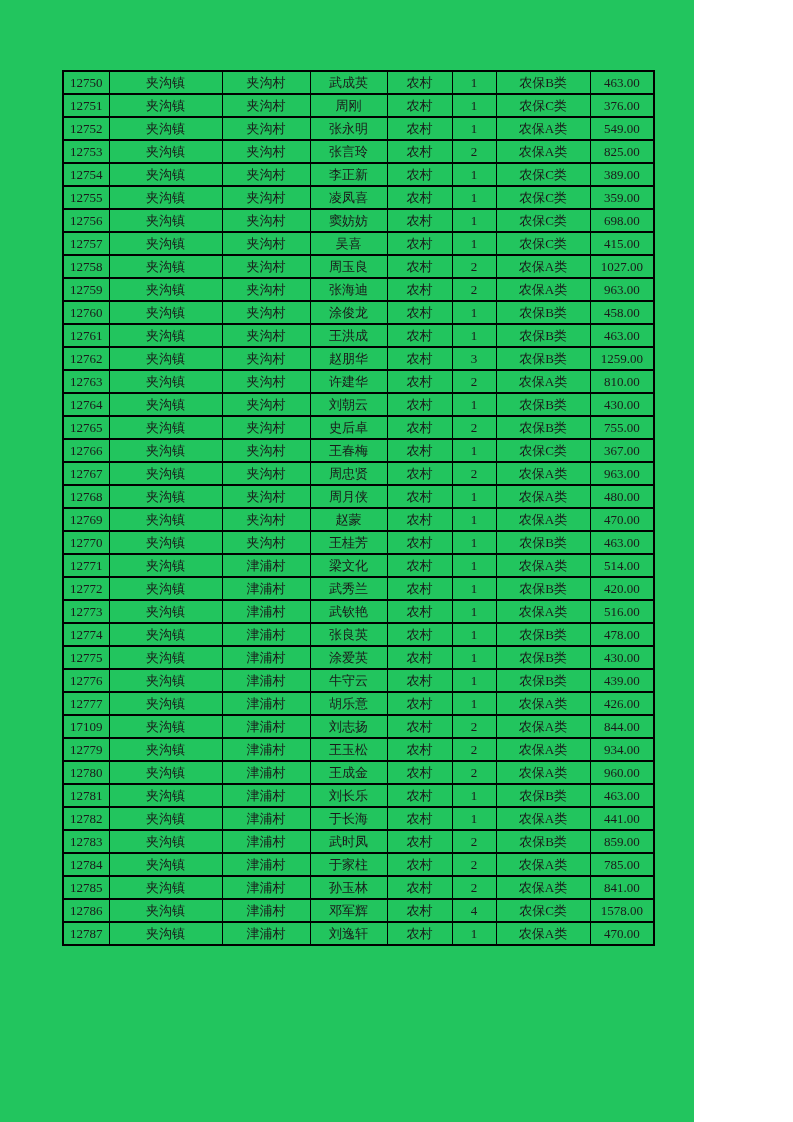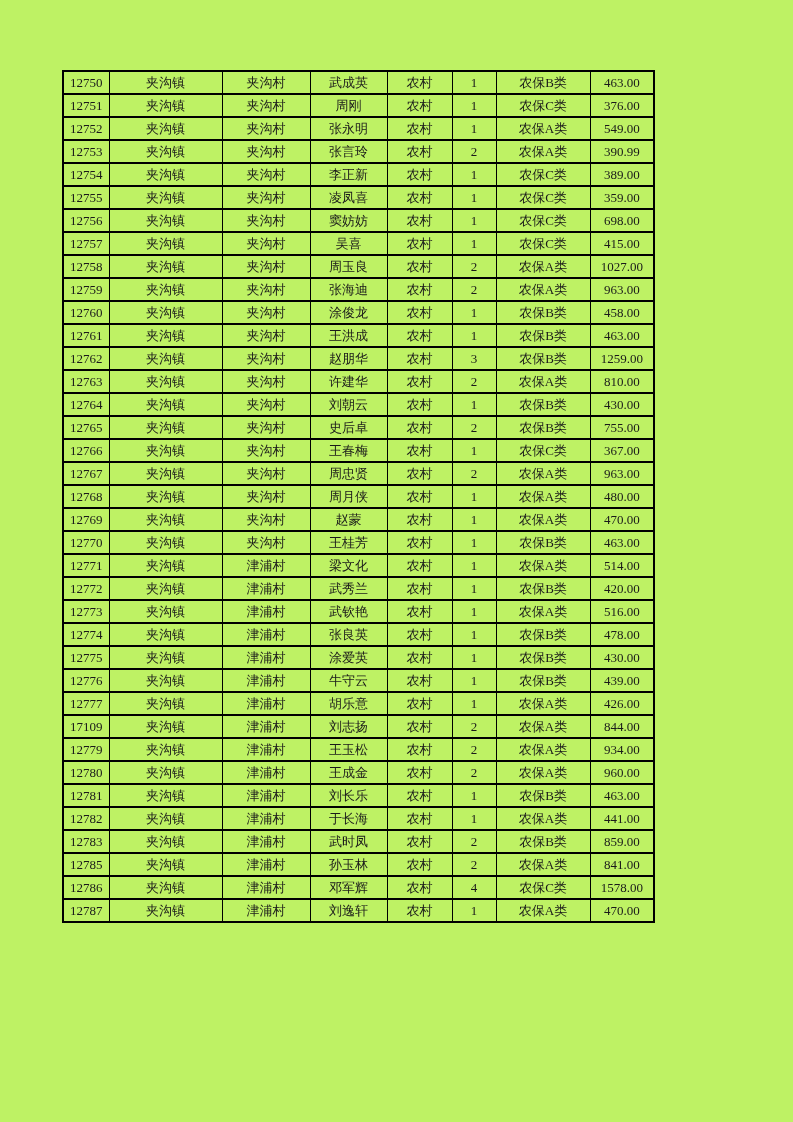--- a/index.html
+++ b/index.html
@@ -2,23 +2,23 @@
 <html><head>
 <meta charset="utf-8">
 <style>
   html, body {
     margin: 0;
     padding: 0;
     background: #ffffff;
   }
   .page {
     position: relative;
-    width: 793px;
+    width: 694px;
     height: 1122px;
-    background: #bef264;
+    background: #22c55e;
     overflow: hidden;
     font-family: "Liberation Serif", "DejaVu Serif", serif;
     color: #000000;
   }
   table.data-table {
     position: absolute;
     left: 62px;
     top: 70px;
     width: 591px;
     border-collapse: collapse;
@@ -95,21 +95,21 @@
           <td>549.00</td>
         </tr>
         <tr>
           <td>12753</td>
           <td>夹沟镇</td>
           <td>夹沟村</td>
           <td>张言玲</td>
           <td>农村</td>
           <td>2</td>
           <td>农保A类</td>
-          <td>390.99</td>
+          <td>825.00</td>
         </tr>
         <tr>
           <td>12754</td>
           <td>夹沟镇</td>
           <td>夹沟村</td>
           <td>李正新</td>
           <td>农村</td>
           <td>1</td>
           <td>农保C类</td>
           <td>389.00</td>
@@ -396,20 +396,30 @@
         </tr>
         <tr>
           <td>12783</td>
           <td>夹沟镇</td>
           <td>津浦村</td>
           <td>武时凤</td>
           <td>农村</td>
           <td>2</td>
           <td>农保B类</td>
           <td>859.00</td>
+        </tr>
+        <tr>
+          <td>12784</td>
+          <td>夹沟镇</td>
+          <td>津浦村</td>
+          <td>于家柱</td>
+          <td>农村</td>
+          <td>2</td>
+          <td>农保A类</td>
+          <td>785.00</td>
         </tr>
         <tr>
           <td>12785</td>
           <td>夹沟镇</td>
           <td>津浦村</td>
           <td>孙玉林</td>
           <td>农村</td>
           <td>2</td>
           <td>农保A类</td>
           <td>841.00</td>

